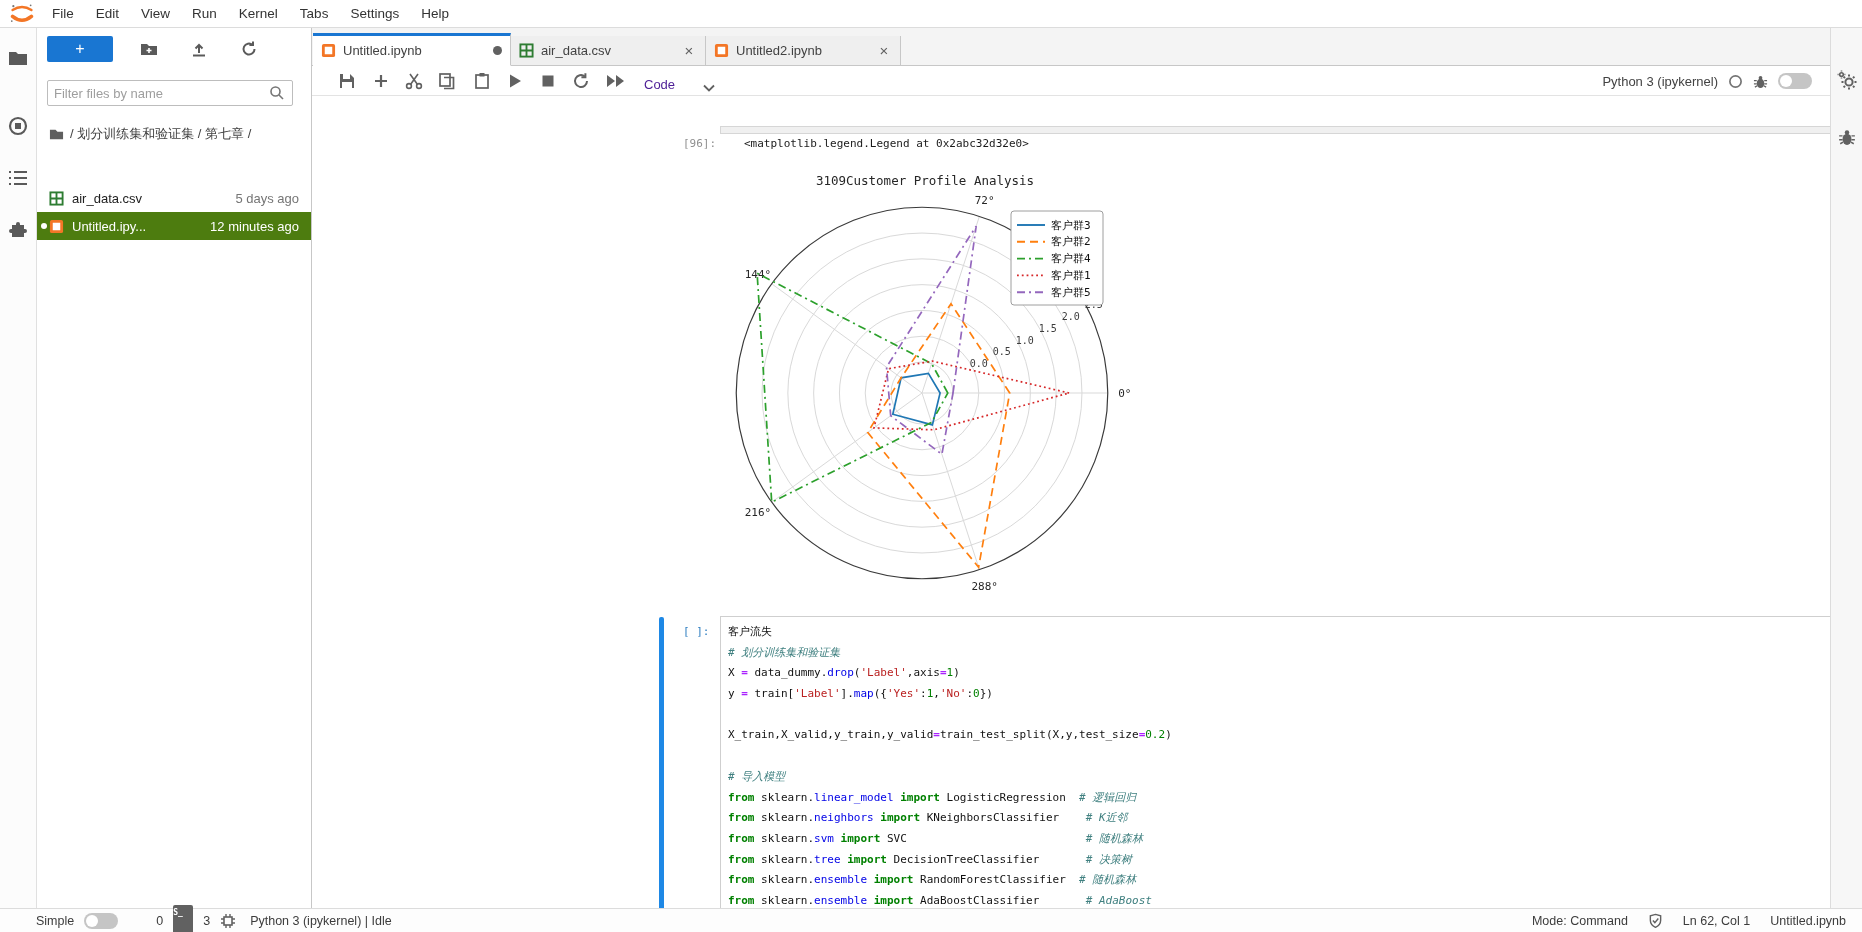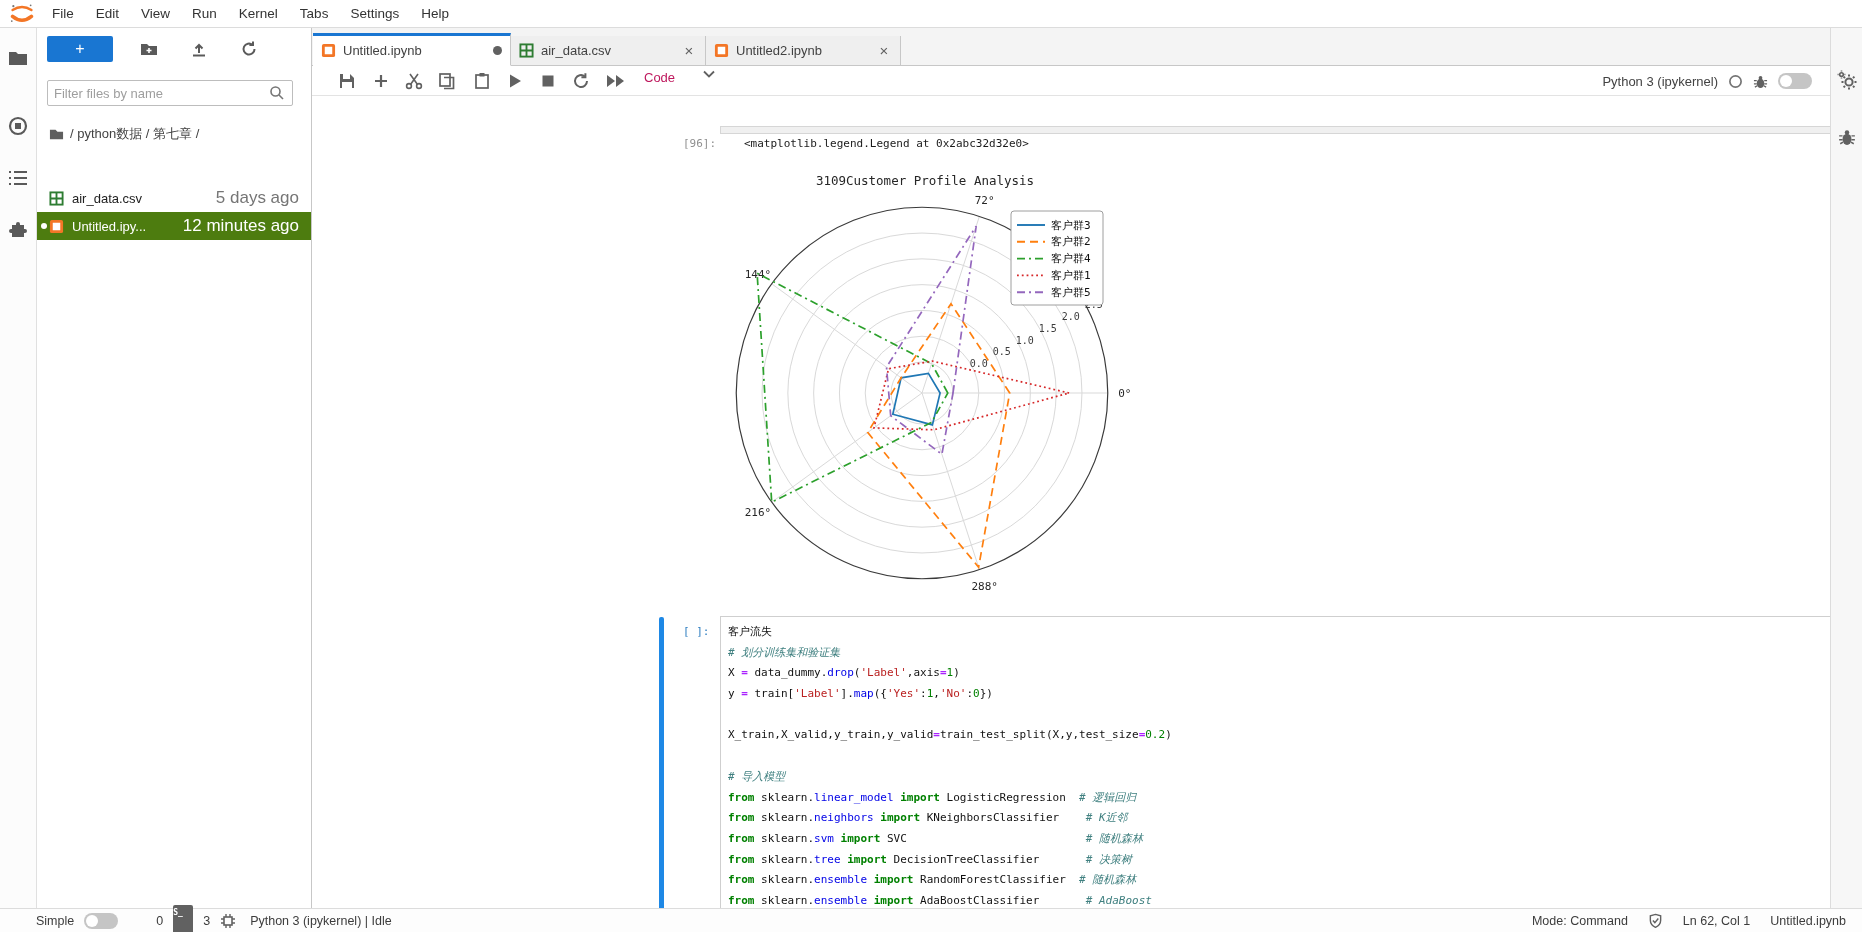--- a/index.html
+++ b/index.html
@@ -18,35 +18,35 @@
 .fbtool{position:absolute;top:12px;width:18px;height:18px}
 #fbsearch{position:absolute;left:10px;top:52px;width:246px;height:26px;border:1px solid #bdbdbd;border-radius:2px;background:#fff;display:flex;align-items:center}
 #fbsearch input{flex:1;border:none;outline:none;font-size:13px;color:#555;padding:0 6px;font-family:"Liberation Sans",sans-serif;background:transparent}
 #fbsearch input::placeholder{color:#9e9e9e}
 #fbcrumb{position:absolute;left:12px;top:96px;height:20px;display:flex;align-items:center;gap:6px;color:#424242}
 #fbhead{position:absolute;left:0;top:128px;width:274px;height:27px;border-bottom:1px solid #e0e0e0;display:flex;align-items:center;padding:0 12px;color:#212121}
 #fbhead .coldiv{position:absolute;left:127px;top:2px;bottom:2px;width:1px;background:#e0e0e0}
 #fbrows{position:absolute;left:0;top:156px;width:274px}
 .frow{height:28px;display:flex;align-items:center;padding:0 12px;position:relative;color:#212121;cursor:pointer}
 .frow .fname{margin-left:8px;flex:1;white-space:nowrap;overflow:hidden}
-.frow .fdate{font-size:17px;color:#757575}
+.frow .fdate{font-size:13px;color:#757575}
 .frow.sel{background:#4d7c0f;color:#fff}
 .frow.sel .fdate{color:#fff}
 .dirtydot{position:absolute;left:4px;top:11px;width:6px;height:6px;border-radius:50%;background:#fff}
 
 #main{position:absolute;left:312px;top:28px;width:1518px;height:880px;background:#fff}
 #tabbar{position:absolute;left:0;top:0;width:1518px;height:38px;background:#f4f4f4;border-bottom:1px solid #c7c7c7}
 .tab{position:absolute;bottom:-1px;height:30px;background:#efefef;border-right:1px solid #c7c7c7;border-bottom:1px solid #c7c7c7;display:flex;align-items:center;padding:0 8px;font-size:13px;color:#424242;cursor:pointer}
 .tab.active{background:#fff;border-top:3px solid #1976d2;height:33px;border-bottom:1px solid #fff}
 .tab .tlabel{flex:1;margin-left:7px;white-space:nowrap;overflow:hidden}
 .tab .tclose{width:16px;text-align:center;color:#616161;font-size:15px;line-height:16px}
 .tab .tdot{width:9px;height:9px;border-radius:50%;background:#616161;margin-left:6px}
 #nbtoolbar{position:absolute;left:0;top:38px;width:1518px;height:30px;background:#fff;border-bottom:1px solid #e3e3e3}
 .tbic{position:absolute;top:6px;width:18px;height:18px;cursor:pointer}
-#celltype{position:absolute;left:332px;top:4px;width:92px;height:22px;display:flex;align-items:flex-start;gap:28px;font-size:13px;color:#be185d;cursor:pointer}
+#celltype{position:absolute;left:332px;top:4px;width:92px;height:22px;display:flex;align-items:flex-end;gap:28px;font-size:13px;color:#4c1d95;cursor:pointer}
 #kernelzone{position:absolute;right:18px;top:4px;height:22px;display:flex;align-items:center;gap:10px;font-size:13px;color:#424242}
 .tgl{width:34px;height:16px;border-radius:8px;background:#c5c5c5;position:relative;cursor:pointer}
 .tgl i{position:absolute;left:2px;top:2px;width:12px;height:12px;border-radius:50%;background:#fff}
 
 #nbarea{position:absolute;left:312px;top:96px;width:1494px;height:812px;background:#fff;overflow:hidden}
 .mono{font-family:"DejaVu Sans Mono","Liberation Mono",monospace}
 #cellsliver{position:absolute;left:96px;top:2px;width:1381px;height:8px;background:#f0f0f0;border:1px solid #d6d6d6}
 #outprompt{position:absolute;left:59px;top:13px;font-size:11px;color:#8f8f8f}
 #outtext{position:absolute;left:120px;top:13px;font-size:11px;color:#1a1a1a}
 #chartbox{position:absolute;left:96px;top:28px;width:430px;height:452px}
@@ -132,21 +132,21 @@
       <svg width="16" height="16" viewBox="0 0 16 16" style="margin-right:7px">
           <circle cx="6.5" cy="6.5" r="4.5" fill="none" stroke="#757575" stroke-width="1.6"></circle>
           <path d="M10 10l4 4" stroke="#757575" stroke-width="1.6"></path>
         </svg>
     </div>
 
     <div id="fbcrumb">
       <svg width="15" height="15" viewBox="0 0 16 16">
           <path d="M1 3h6l2 2h6v8H1Z" fill="#5f5f5f"></path>
         </svg>
-      <span>/ python数据 / 第七章 /</span>
+      <span>/ 划分训练集和验证集 / 第七章 /</span>
     </div>
 
     <div id="fbrows">
         <div class="frow">
           <svg width="15" height="15" viewBox="0 0 16 16">
             <rect x="1.5" y="1.5" width="13" height="13" fill="none" stroke="#2e7d32" stroke-width="2"></rect>
             <path d="M1.5 8h13M8 1.5v13" stroke="#2e7d32" stroke-width="2"></path>
           </svg>
           <span class="fname">air_data.csv</span>
           <span class="fdate">5 days ago</span>

